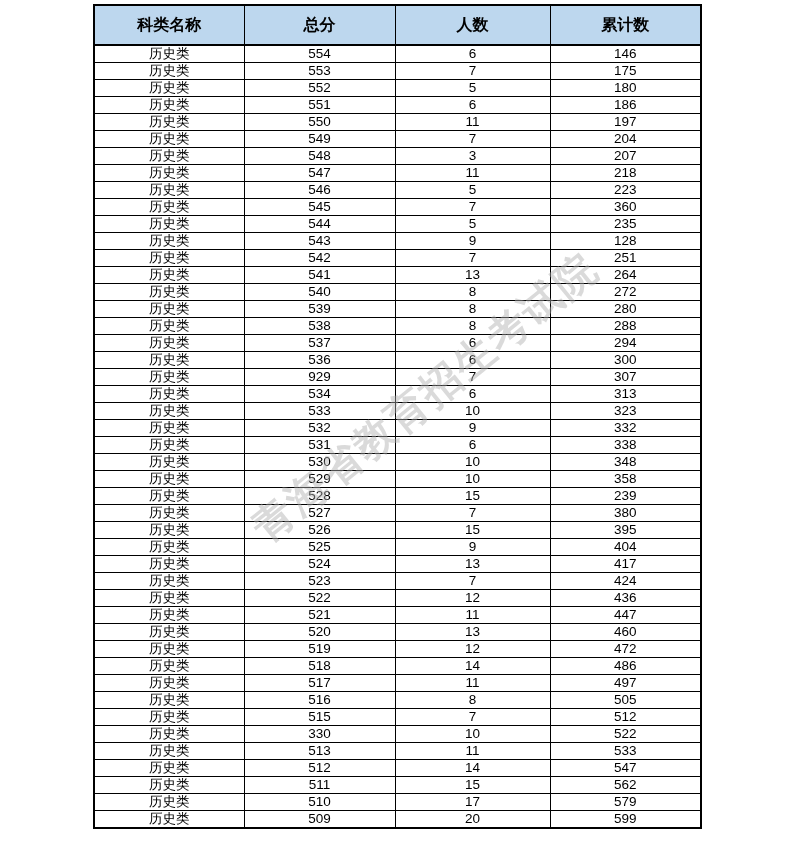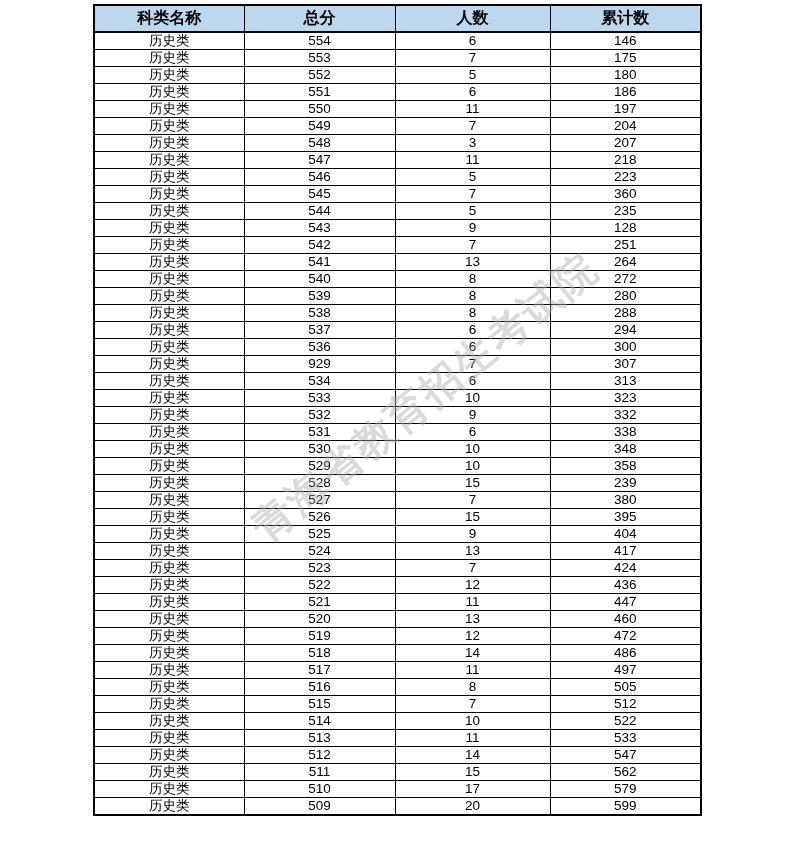--- a/index.html
+++ b/index.html
@@ -30,21 +30,21 @@
   }
   col.c-category   { width: 150px; }
   col.c-score      { width: 151px; }
   col.c-count      { width: 155px; }
   col.c-cumulative { width: 151px; }
 
   table.score-table th {
     background: var(--header-bg);
     border: 1.5px solid var(--border-color);
     border-bottom-width: 2px;
-    height: 27px;
+    height: 40px;
     font-size: 16px;
     font-weight: bold;
     color: #000000;
     text-align: center;
     vertical-align: middle;
     padding: 0;
   }
   table.score-table td {
     border: 1px solid var(--border-color);
     border-top-width: 1.5px;
@@ -334,21 +334,21 @@
           <td>505</td>
         </tr>
         <tr>
           <td>历史类</td>
           <td>515</td>
           <td>7</td>
           <td>512</td>
         </tr>
         <tr>
           <td>历史类</td>
-          <td>514</td>
+          <td>330</td>
           <td>10</td>
           <td>522</td>
         </tr>
         <tr>
           <td>历史类</td>
           <td>513</td>
           <td>11</td>
           <td>533</td>
         </tr>
         <tr>

